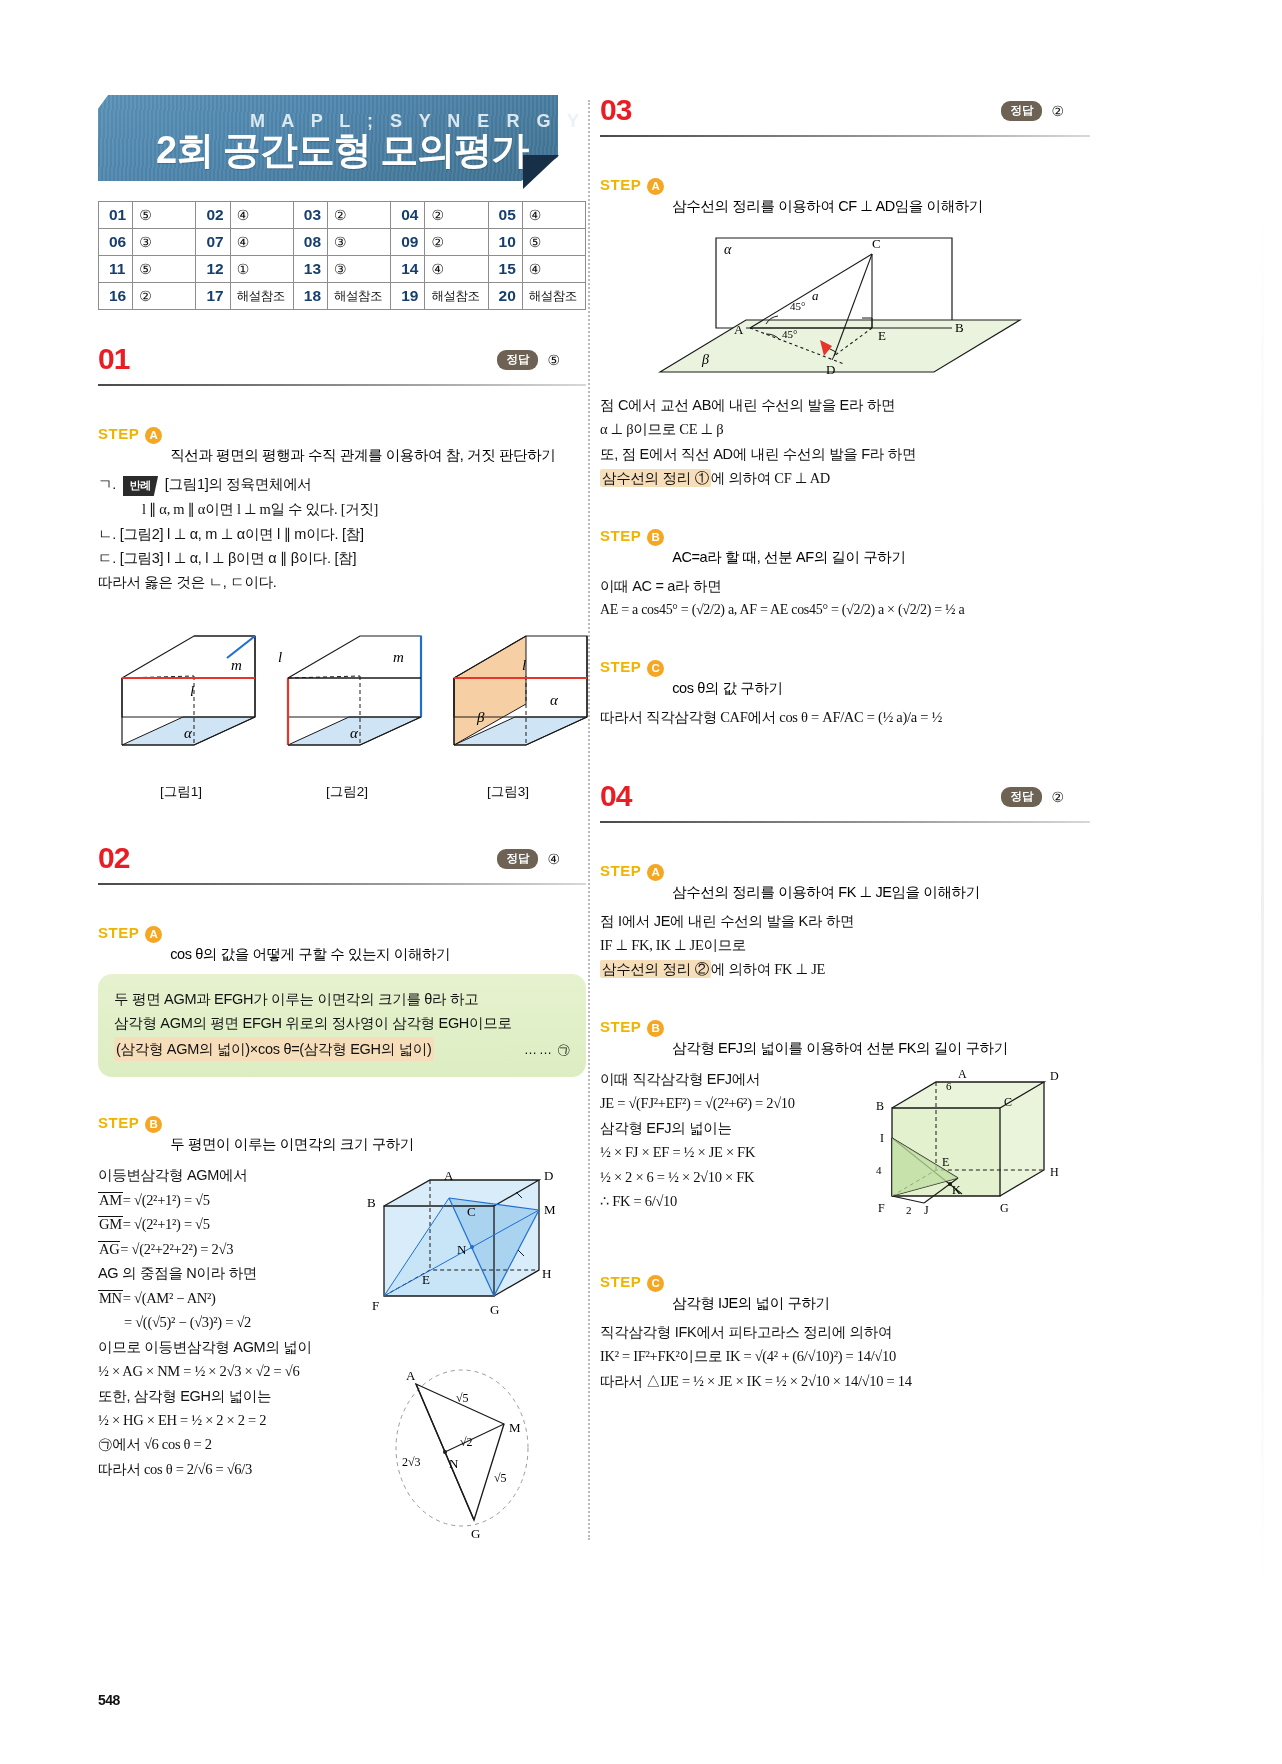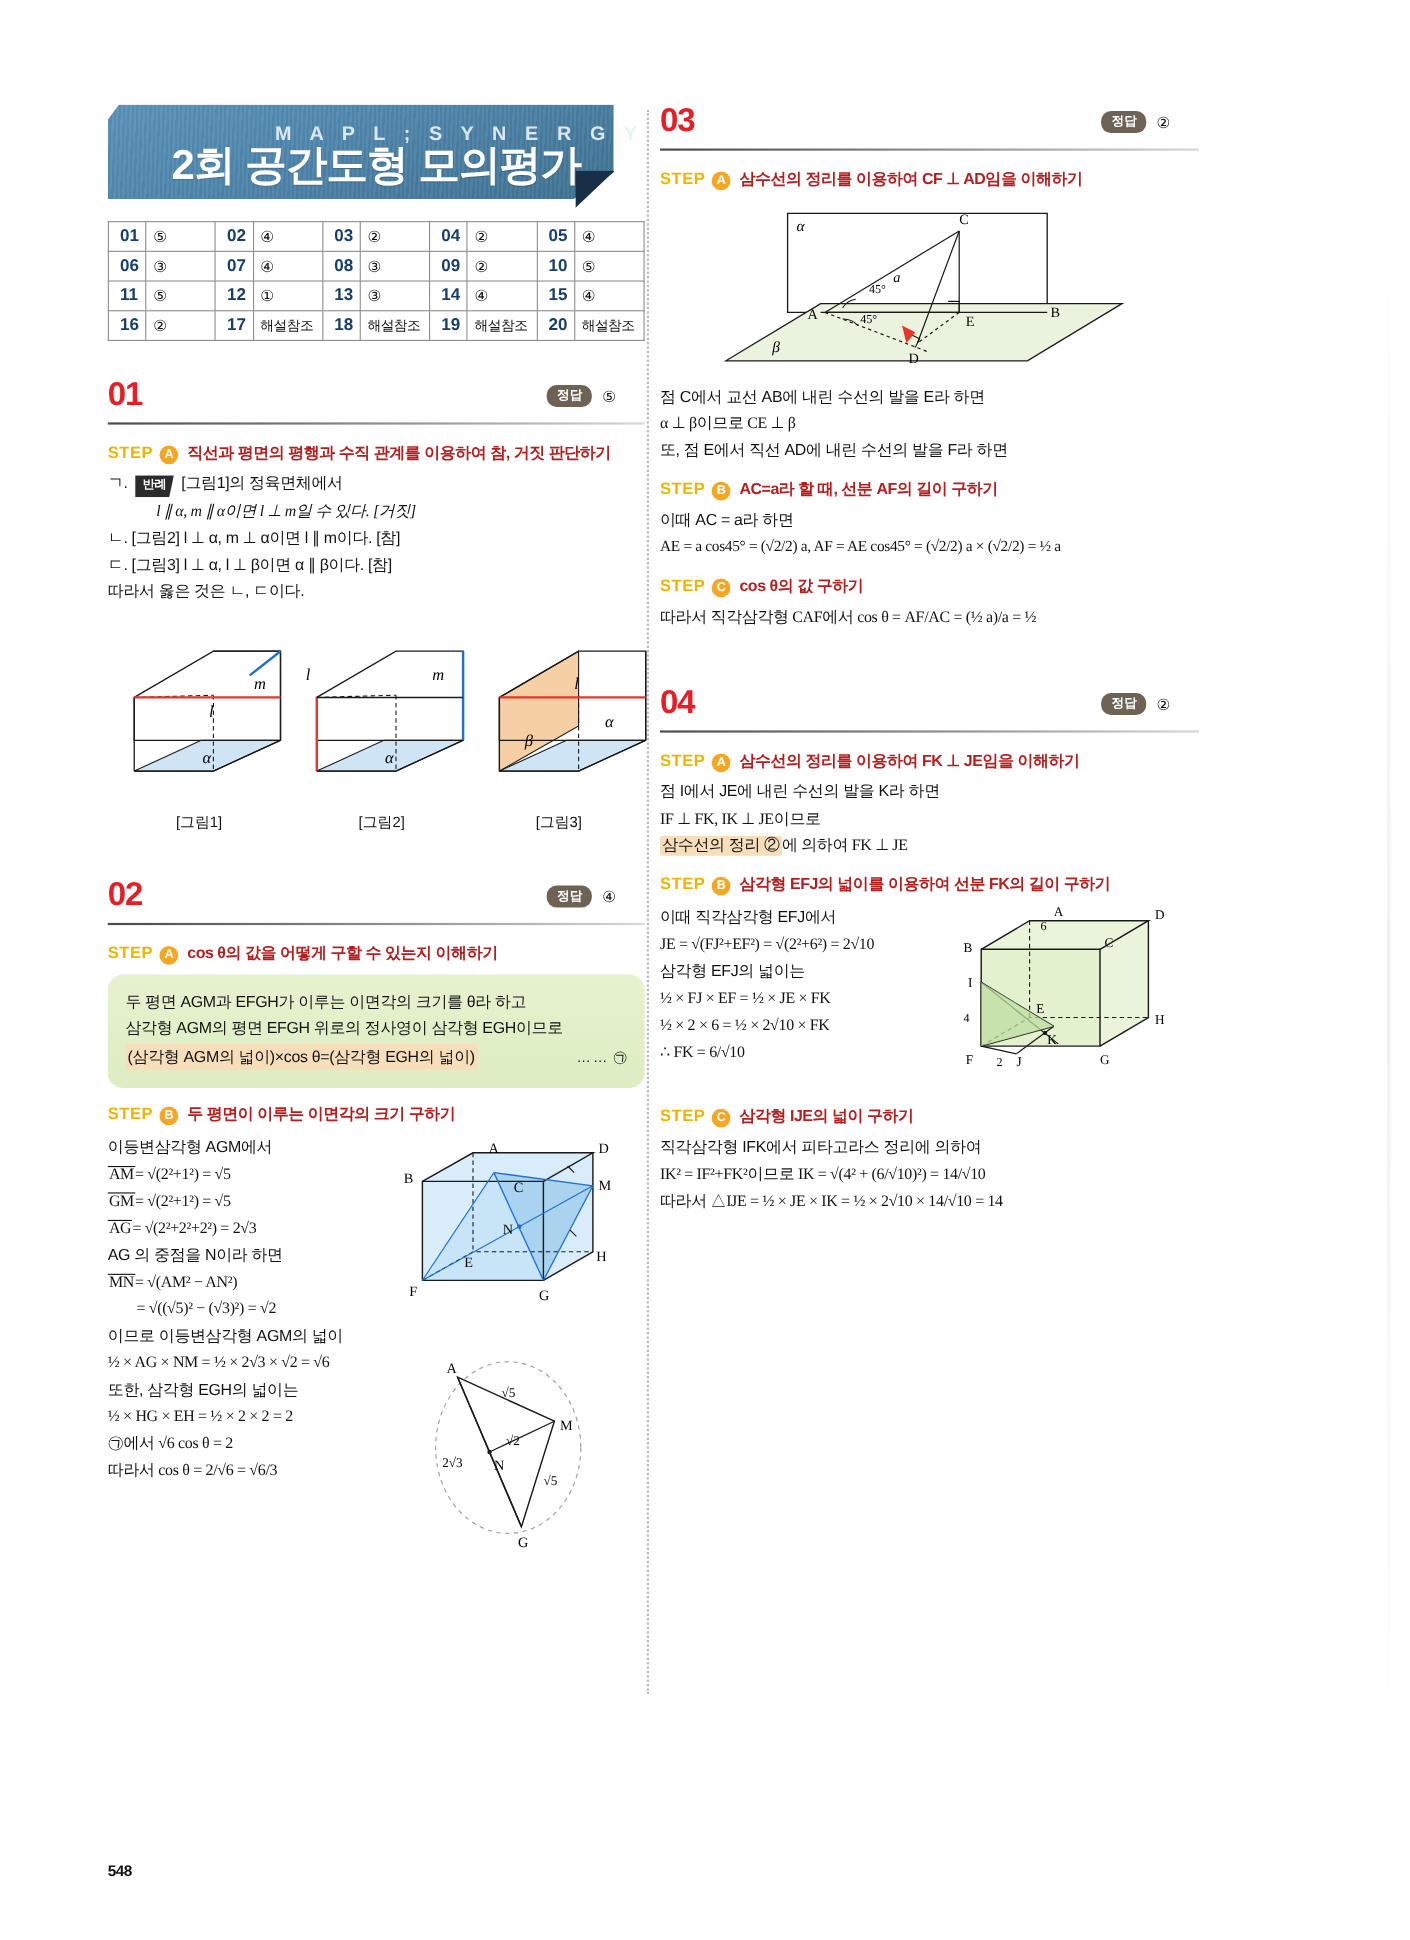--- a/index.html
+++ b/index.html
@@ -90,26 +90,26 @@
   .step { display:flex; align-items:center; gap:8px; margin:14px 0 8px; }
   .step-word {
     font-size:15px; font-weight:700; color:#f0b400; letter-spacing:.5px;
   }
   .step-badge {
     display:inline-block; width:17px; height:17px; border-radius:50%;
     background:#f5a623; color:#fff; font-size:11.5px; font-weight:700;
     text-align:center; line-height:17px; margin-left:-2px;
     position:relative; top:2px;
   }
-  .step-title { font-size:14.5px; font-weight:700; color:#b91c1c; letter-spacing:-.4px; }
+  .step-title { font-size:14.5px; font-weight:400; color:#000000; letter-spacing:-.4px;margin-top:44px; }
 
   
   .ln { font-size:14.5px; line-height:1.55; color:#111; letter-spacing:-.3px; margin:2px 0; }
   .ln.ind { padding-left:26px; }
-  .ln.ind2 { padding-left:44px;font-style:italic; }
+  .ln.ind2 { padding-left:44px; }
   .serif { font-family:"Liberation Serif", serif; }
   .ovl { border-top:1px solid #111; padding:0 1px; display:inline-block; line-height:1.1; }
 
   .tag-dark {
     display:inline-block; background:#2b2b2b; color:#fff; font-size:11px;
     font-weight:700; padding:1px 7px 2px; position:relative; margin:0 3px;
     clip-path: polygon(0 0, 100% 0, 88% 100%, 0 100%);
   }
 
   
@@ -467,20 +467,23 @@
           <text x="218" y="126" font-size="13" font-family="Liberation Serif, serif" fill="#e8352b" opacity="0">F</text>
           <text x="212" y="76" font-size="13" font-family="Liberation Serif, serif" font-style="italic">a</text>
           <text x="190" y="86" font-size="11" font-family="Liberation Serif, serif">45°</text>
           <text x="182" y="114" font-size="11" font-family="Liberation Serif, serif">45°</text>
         </svg>
       </div>
 
       <div class="ln">점 C에서 교선 AB에 내린 수선의 발을 E라 하면</div>
       <div class="ln serif">α ⊥ β이므로 CE ⊥ β</div>
       <div class="ln">또, 점 E에서 직선 AD에 내린 수선의 발을 F라 하면</div>
+      <div class="ln">
+        <span class="hl-orange">삼수선의 정리 ①</span><span class="serif">에 의하여 CF ⊥ AD</span>
+      </div>
 
       <div class="step">
         <span class="step-word">STEP</span>
         <span class="step-badge">B</span>
         <span class="step-title">AC=a라 할 때, 선분 AF의 길이 구하기</span>
       </div>
       <div class="ln">이때 AC = a라 하면</div>
       <div class="ln serif" style="font-size:14px">AE = a cos45° = (√2/2) a,  AF = AE cos45° = (√2/2) a × (√2/2) = ½ a</div>
 
       <div class="step">

